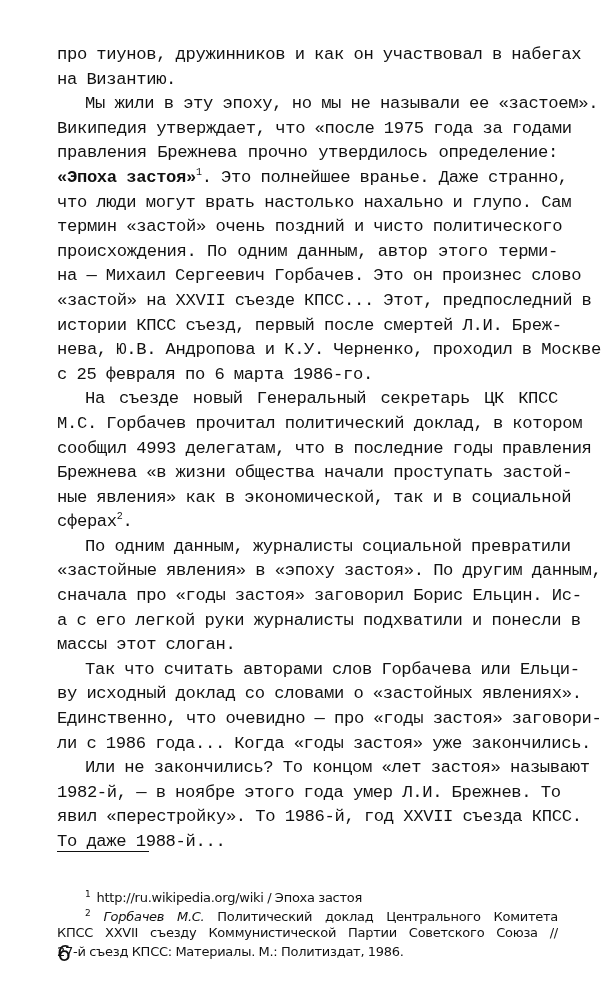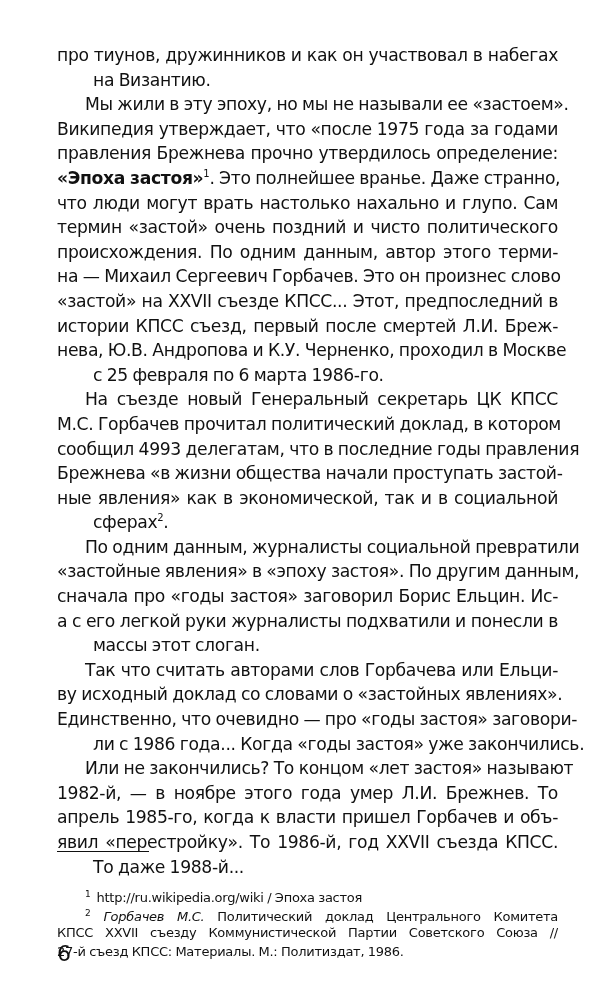--- a/index.html
+++ b/index.html
@@ -20,32 +20,32 @@
     left: 57px;
     top: 43px;
     width: 501px;
   }
   .body-text {
     font-size: 17.2px;
     line-height: 24.6px;
     text-align: justify;
     letter-spacing: -0.35px;
     word-spacing: -0.5px;
+    font-family: Liberation Mono, monospace;
   }
   .line {
     display: block;
     text-align: justify;
     text-align-last: justify;
     white-space: nowrap;
     height: 24.6px;
     overflow: visible;
   }
   .line.last {
     text-align-last: left;
-    margin-left: 36px;
   }
   .line.indent {
     padding-left: 28px;
   }
   .bold { font-weight: bold; }
   .italic { font-style: italic; margin-left: 7px; }
   sup {
     font-size: 10px;
     line-height: 0;
     vertical-align: super;
@@ -120,21 +120,20 @@
       <span class="line"><span>«застойные явления» в «эпоху застоя». По другим данным,</span></span>
       <span class="line"><span>сначала про «годы застоя» заговорил Борис Ельцин. Ис-</span></span>
       <span class="line"><span>а с его легкой руки журналисты подхватили и понесли в</span></span>
       <span class="line last"><span>массы этот слоган.</span></span>
       <span class="line indent"><span>Так что считать авторами слов Горбачева или Ельци-</span></span>
       <span class="line"><span>ву исходный доклад со словами о «застойных явлениях».</span></span>
       <span class="line"><span>Единственно, что очевидно — про «годы застоя» заговори-</span></span>
       <span class="line last"><span>ли с 1986 года... Когда «годы застоя» уже закончились.</span></span>
       <span class="line indent"><span>Или не закончились? То концом «лет застоя» называют</span></span>
       <span class="line"><span>1982-й, — в ноябре этого года умер Л.И. Брежнев. То</span></span>
-      <span class="line"><span>апрель 1985-го, когда к власти пришел Горбачев и объ-</span></span>
       <span class="line"><span>явил «перестройку». То 1986-й, год XXVII съезда КПСС.</span></span>
       <span class="line last"><span>То даже 1988-й...</span></span>
     </div>
 </div>
 
 <div class="fn-rule"></div>
 <div class="footnotes" id="footnotes">
     <span class="fn-line indent last"><span class="fn-num">1</span><span>http://ru.wikipedia.org/wiki / Эпоха застоя</span></span>
     <span class="fn-line indent"><span class="fn-num">2</span><span class="italic">Горбачев М.С.</span><span> Политический доклад Центрального Комитета</span></span>
     <span class="fn-line"><span>КПСС XXVII съезду Коммунистической Партии Советского Союза //</span></span>

